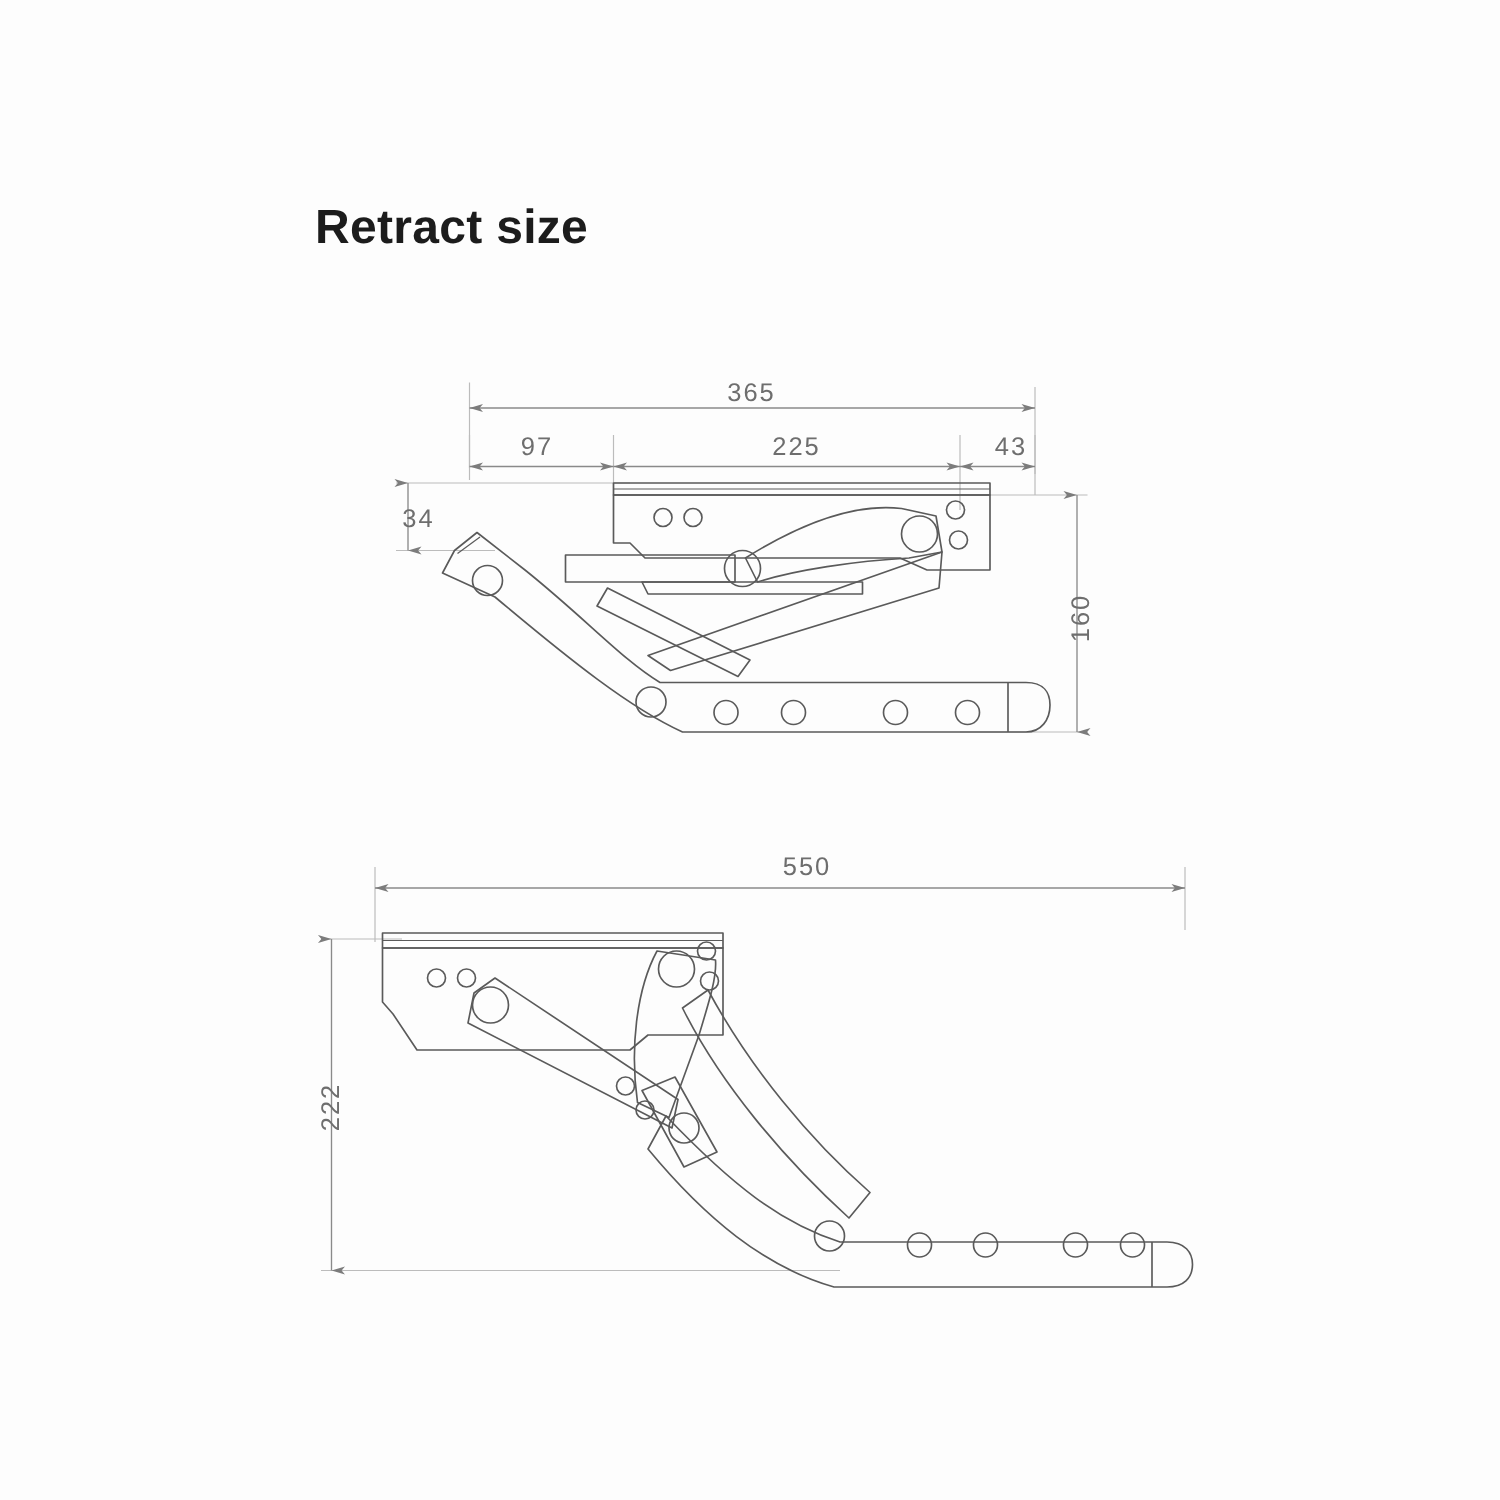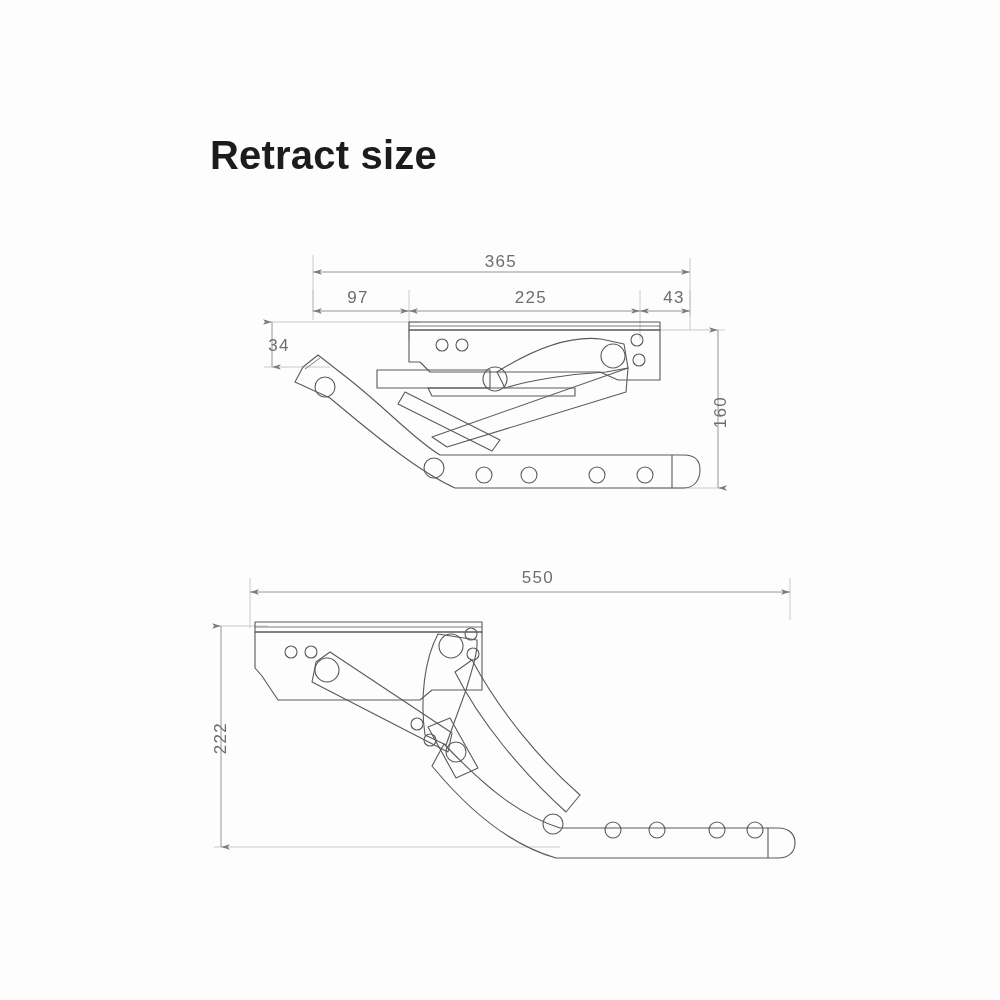--- a/index.html
+++ b/index.html
@@ -18,21 +18,21 @@
     position: relative;
     width: 1000px;
     height: 1000px;
     background: #fdfdfd;
   }
   #title {
     position: absolute;
     left: 210px;
     top: 133px;
     font-family: "Liberation Sans", sans-serif;
-    font-size: 40px;
+    font-size: 32px;
     font-weight: bold;
     letter-spacing: 0.2px;
     color: #1c1c1c;
     white-space: nowrap;
   }
   #drawing {
     position: absolute;
     left: 0;
     top: 0;
   }

